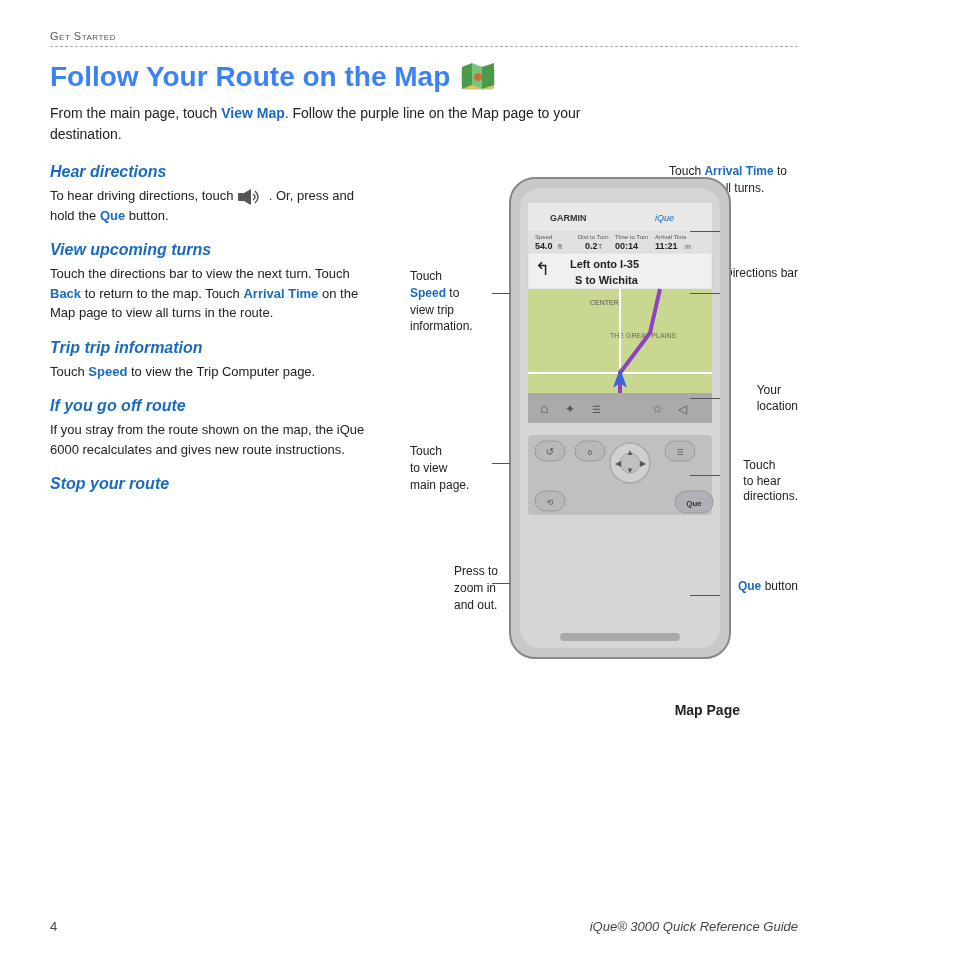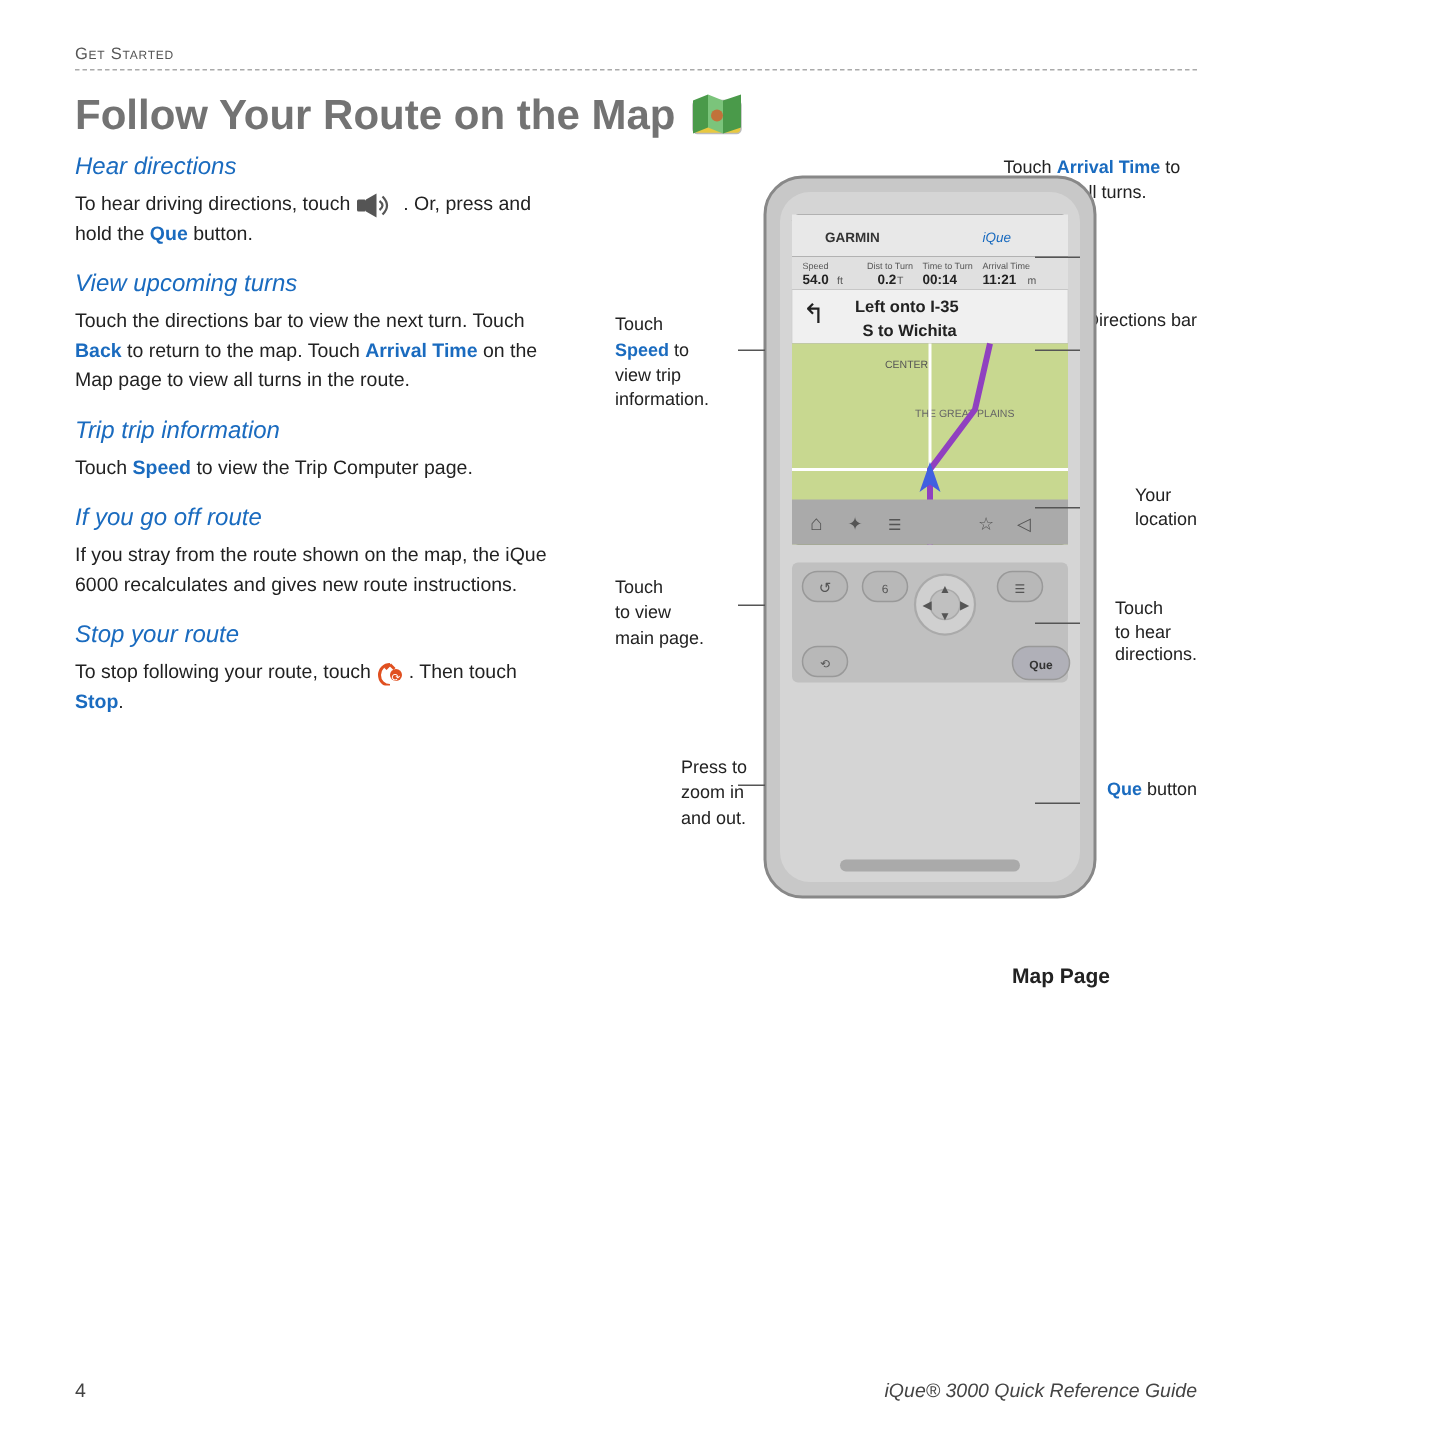--- a/index.html
+++ b/index.html
@@ -26,21 +26,21 @@
       letter-spacing: 0.5px;
       border-bottom: 1px dashed #aaa;
       padding-bottom: 4px;
       margin-bottom: 12px;
       font-variant: small-caps;
     }
     
     .main-title {
       font-size: 28px;
       font-weight: bold;
-      color: #737373;
+      color: #3b82f6;
       margin-bottom: 8px;
       display: flex;
       align-items: center;
       gap: 10px;
     }
     .title-icon {
       width: 36px;
       height: 36px;
     }
     .intro-text {
@@ -60,21 +60,21 @@
       width: 360px;
       flex-shrink: 0;
     }
     .right-col {
       flex: 1;
       position: relative;
     }
     
     .section-heading {
       font-size: 16px;
-      font-weight: normal;
+      font-weight: bold;
       font-style: italic;
       color: #1a6bbf;
       margin-bottom: 5px;
     }
     .section-body {
       font-size: 13px;
       color: #222;
       line-height: 1.5;
       margin-bottom: 16px;
       max-width: 320px;
@@ -122,20 +122,23 @@
 
     <svg class="title-icon" viewBox="0 0 36 36">
       <rect x="2" y="8" width="32" height="22" rx="3" fill="#e8c840" stroke="#bbb" stroke-width="1"></rect>
       <polygon points="2,8 12,4 12,26 2,30" fill="#4a9a4a"></polygon>
       <polygon points="12,4 22,8 22,30 12,26" fill="#7bc47b"></polygon>
       <polygon points="22,8 34,4 34,26 22,30" fill="#4a9a4a"></polygon>
       <ellipse cx="18" cy="18" rx="4" ry="4" fill="#e05020" opacity="0.7"></ellipse>
     </svg>
   </div>
 
+  <div class="intro-text">
+    <span>From the main page, touch </span><span class="blue-bold">View Map</span><span>. Follow the purple line on the Map page to your destination.</span>
+  </div>
 
   <div class="content-area">
 
     <div class="left-col">
 
       <div class="section-heading">Hear directions</div>
       <div class="section-body">
         To hear driving directions, touch
         
         <svg width="28" height="18" viewBox="0 0 28 18" style="vertical-align:middle;display:inline-block">
@@ -154,30 +157,20 @@
 
       <div class="section-heading">Trip trip information</div>
       <div class="section-body">
         Touch <span class="blue-bold">Speed</span> to view the Trip Computer page.
       </div>
 
       <div class="section-heading">If you go off route</div>
       <div class="section-body">If you stray from the route shown on the map, the iQue 6000 recalculates and gives new route instructions.</div>
 
       <div class="section-heading">Stop your route</div>
-      <div class="section-body">
-        To stop following your route, touch
-        <svg width="18" height="16" viewBox="0 0 18 16" style="vertical-align:middle;display:inline-block">
-          <path d="M9,2 C5,2 2,5 2,9 C2,13 5,16 9,16" stroke="#e05020" stroke-width="2" fill="none"></path>
-          <path d="M9,2 L6,5 M9,2 L12,5" stroke="#e05020" stroke-width="2" fill="none"></path>
-          <circle cx="13" cy="9" r="4" fill="#e05020"></circle>
-          <text x="13" y="13" text-anchor="middle" font-size="7" fill="white">⟳</text>
-        </svg>
-        . Then touch <span class="blue-bold">Stop</span>.
-      </div>
     </div>
 
     <div class="right-col" style="position:relative; min-height:520px;">
 
       <div class="annotation" style="top:0px; right:0px; text-align:center; max-width:140px;">
         Touch <span class="blue-bold">Arrival Time</span> to view all turns.
       </div>
 
       <div class="annotation" style="top:102px; right:0px;">
         Directions bar

